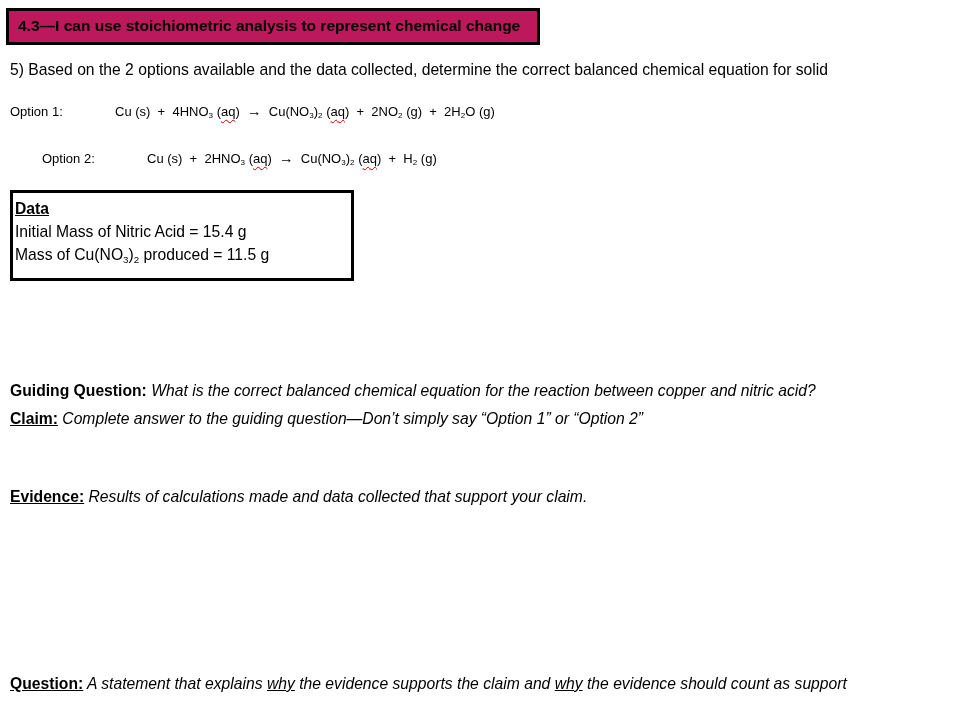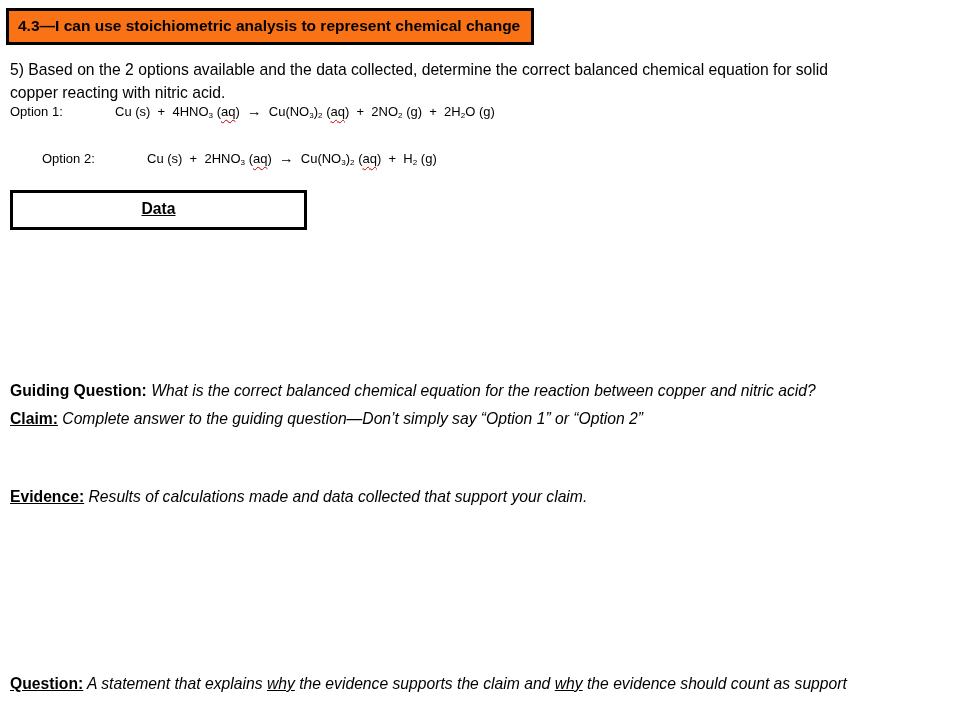--- a/index.html
+++ b/index.html
@@ -8,44 +8,44 @@
     width: 960px; height: 707px;
     font-family: "Liberation Sans", sans-serif;
     color: #000000;
     overflow: hidden;
   }
   .page { position: relative; width: 960px; height: 707px; background: #ffffff; }
 
   .title-box {
     position: absolute; left: 6px; top: 8px;
     border: 3px solid #000;
-    padding: 6px 11px 7px 9px;
+    padding: 6px 17px 7px 9px;
     font-weight: bold; font-size: 15.5px;
-    background: #f97316;
+    background: #be185d;
     white-space: nowrap;
   }
 
   .question {
     position: absolute; left: 10px; top: 58px;
     font-size: 15.7px; line-height: 23px;
     white-space: nowrap;
   }
 
   .option { position: absolute; left: 10px; font-size: 13px; white-space: nowrap; }
   .option-1 { top: 103px; }
   .option-2 { top: 150px; margin-left: 32px; }
   .opt-label { display: inline-block; width: 105px; }
   .equation { white-space: pre; }
 
   .data-box {
     position: absolute; left: 10px; top: 190px;
-    width: 297px;
+    width: 344px;
     border: 3px solid #000;
     padding: 4px 2px 7px;
-    text-align: center;
+    text-align: left;
     font-size: 15.7px; line-height: 23px;
     background: #ffffff;
   }
   .data-title { font-weight: bold; text-decoration: underline; }
   .data-line { white-space: nowrap; }
 
   .show-work {
     position: absolute; left: 606px; top: 185px;
     font-weight: bold; font-size: 17.5px;
   }
@@ -74,33 +74,34 @@
 <body>
 
 <div class="page">
 
   <div class="title-box">
     <span>4.3—I can use stoichiometric analysis to represent chemical change</span>
   </div>
 
   <div class="question">
     <div>5) Based on the 2 options available and the data collected, determine the correct balanced chemical equation for solid</div>
-    <div>copper reacting with nitric acid.</div>
   </div>
 
   <div class="option option-1">
     <span class="opt-label">Option 1:</span><span class="equation"><span>Cu (s)  +  4HNO</span><span class="sub">3</span><span> (</span><span class="wavy">aq</span><span>)  </span><span class="arrow">→</span><span>  Cu(NO</span><span class="sub">3</span><span>)</span><span class="sub">2</span><span> (</span><span class="wavy">aq</span><span>)  +  2NO</span><span class="sub">2</span><span> (g)  +  2H</span><span class="sub">2</span><span>O (g)</span></span>
   </div>
 
   <div class="option option-2">
     <span class="opt-label">Option 2:</span><span class="equation"><span>Cu (s)  +  2HNO</span><span class="sub">3</span><span> (</span><span class="wavy">aq</span><span>)  </span><span class="arrow">→</span><span>  Cu(NO</span><span class="sub">3</span><span>)</span><span class="sub">2</span><span> (</span><span class="wavy">aq</span><span>)  +  H</span><span class="sub">2</span><span> (g)</span></span>
   </div>
 
   <div class="data-box">
     <div class="data-title">Data</div>
+    <div class="data-line"><span>Initial Mass of Nitric Acid = 15.4 g</span></div>
+    <div class="data-line"><span>Mass of Cu(NO</span><span class="sub">3</span><span>)</span><span class="sub">2</span><span> produced = 11.5 g</span></div>
   </div>
 
 
   <div class="prompt" id="prompt-guiding">
     <span class="plabel">Guiding Question:</span><span><span class="i"> What is the correct balanced chemical equation for the reaction between copper and nitric acid?</span></span>
   </div>
 
   <div class="prompt" id="prompt-claim">
     <span class="plabel u">Claim:</span><span><span class="i"> Complete answer to the guiding question—Don’t simply say “Option 1” or “Option 2”</span></span>
   </div>

